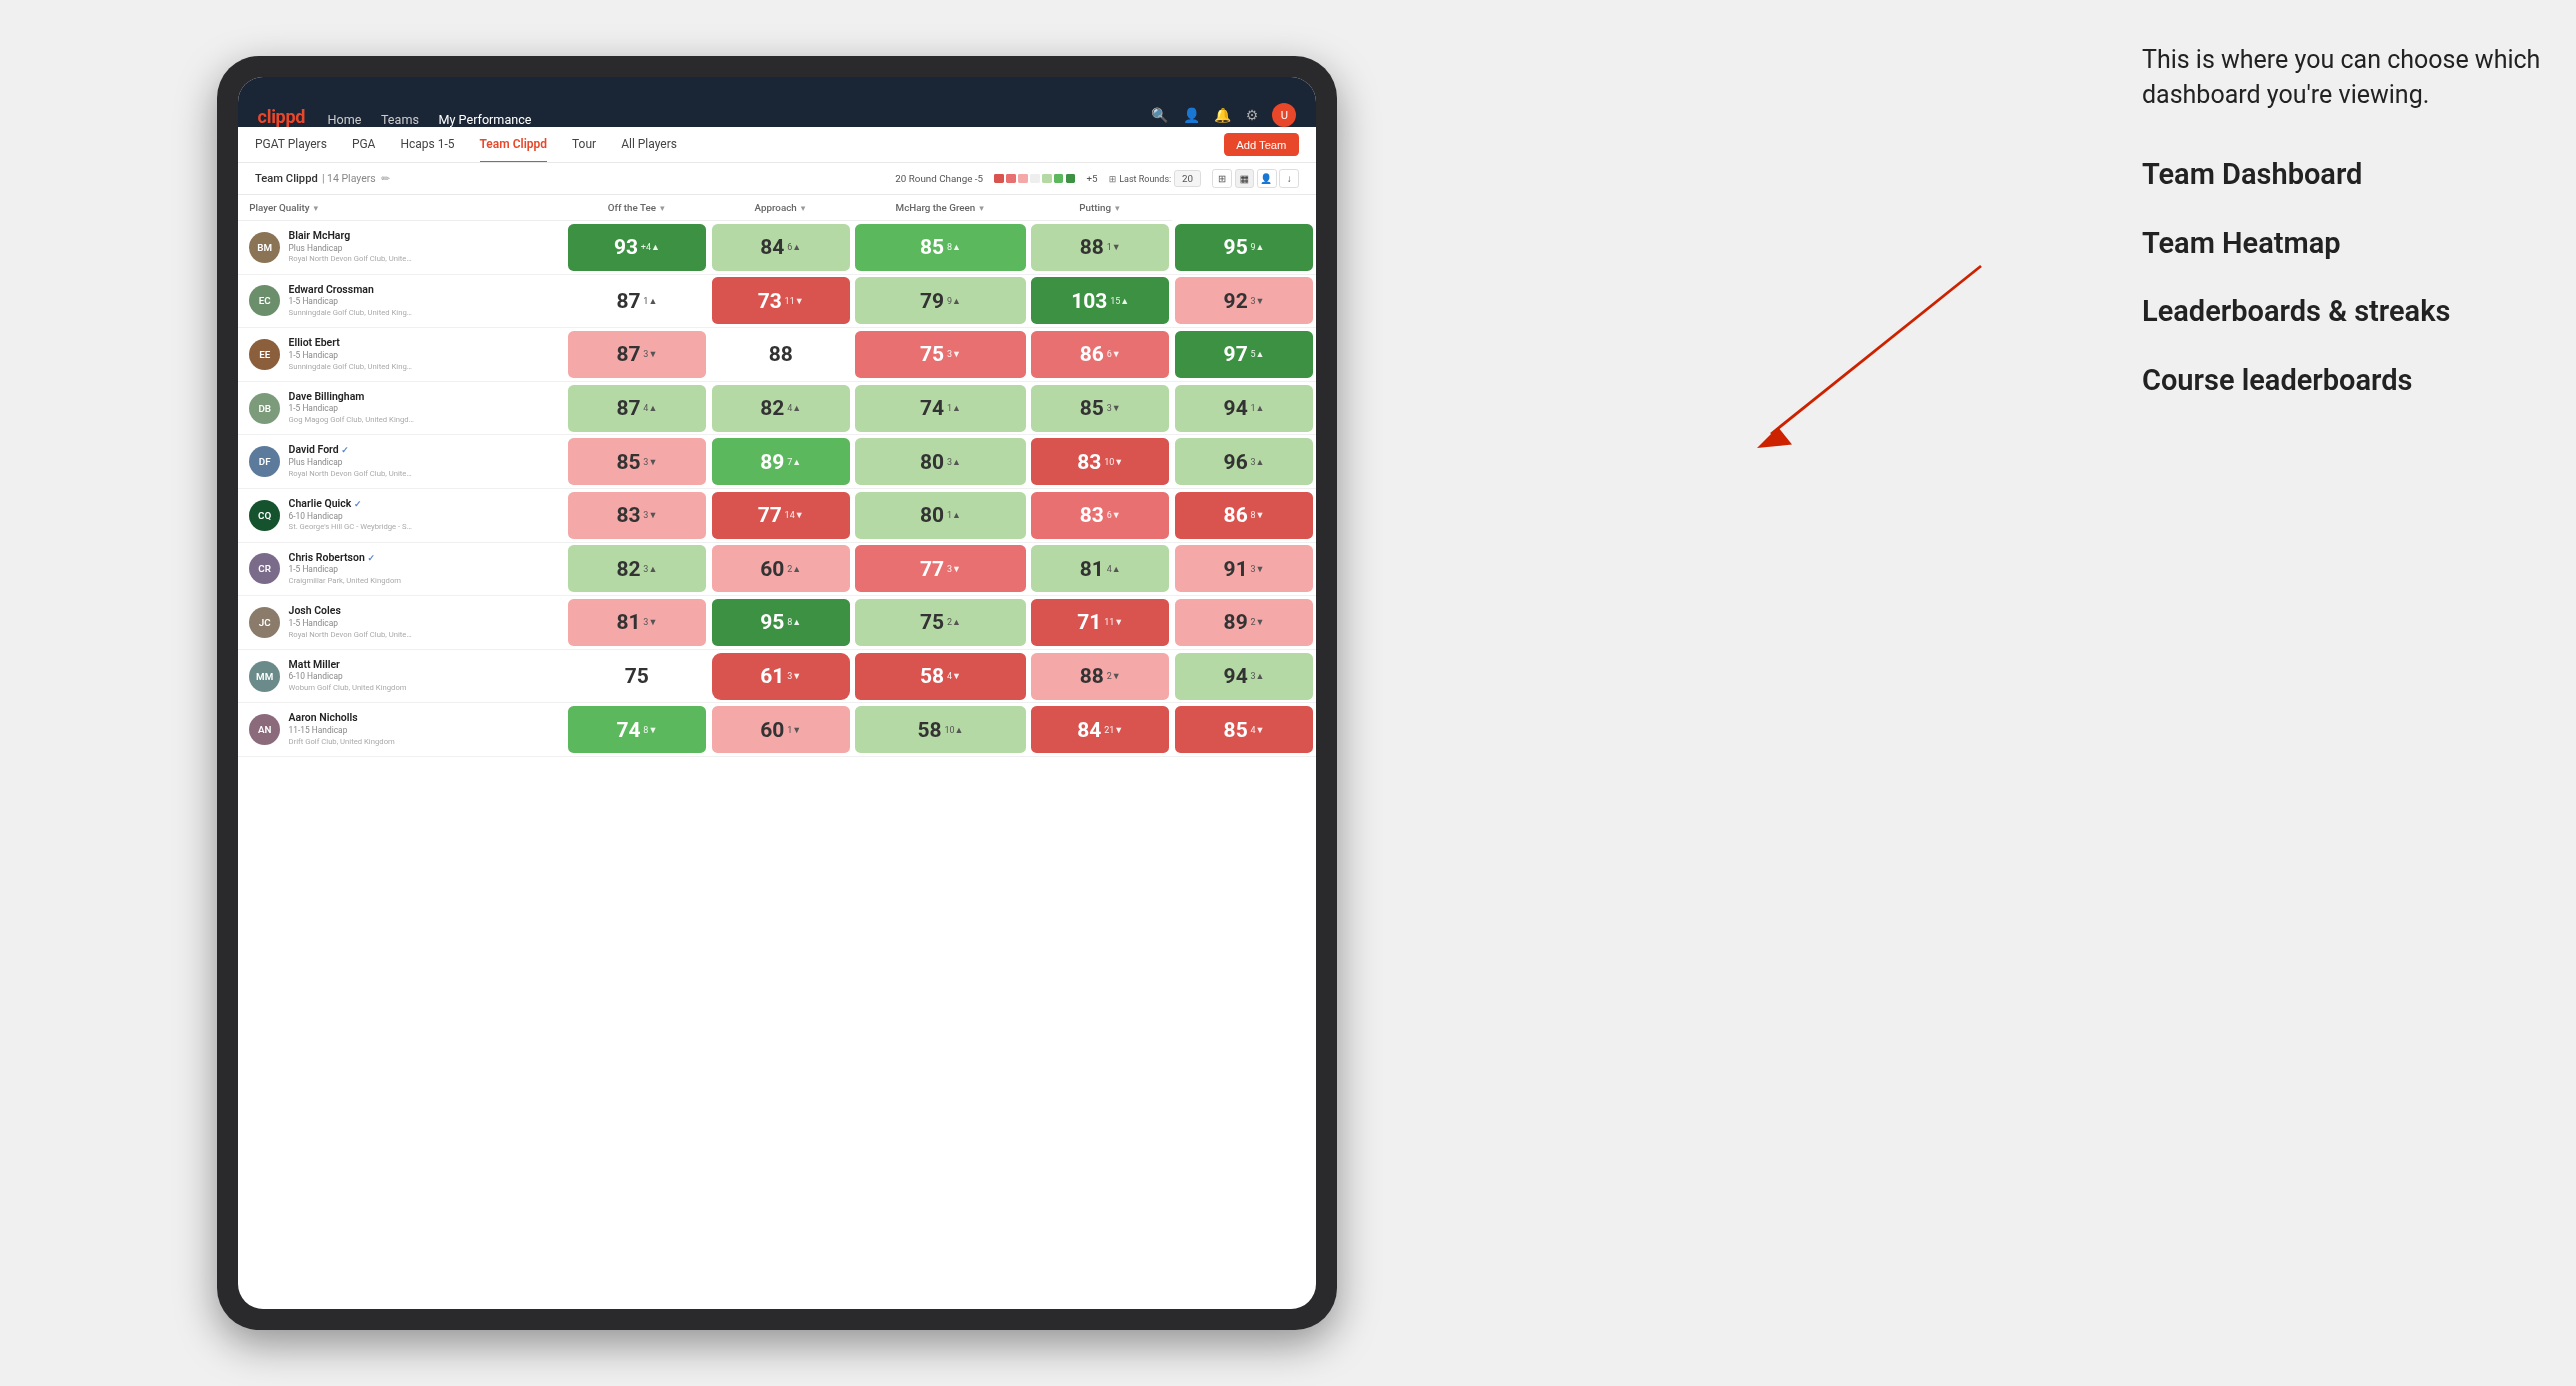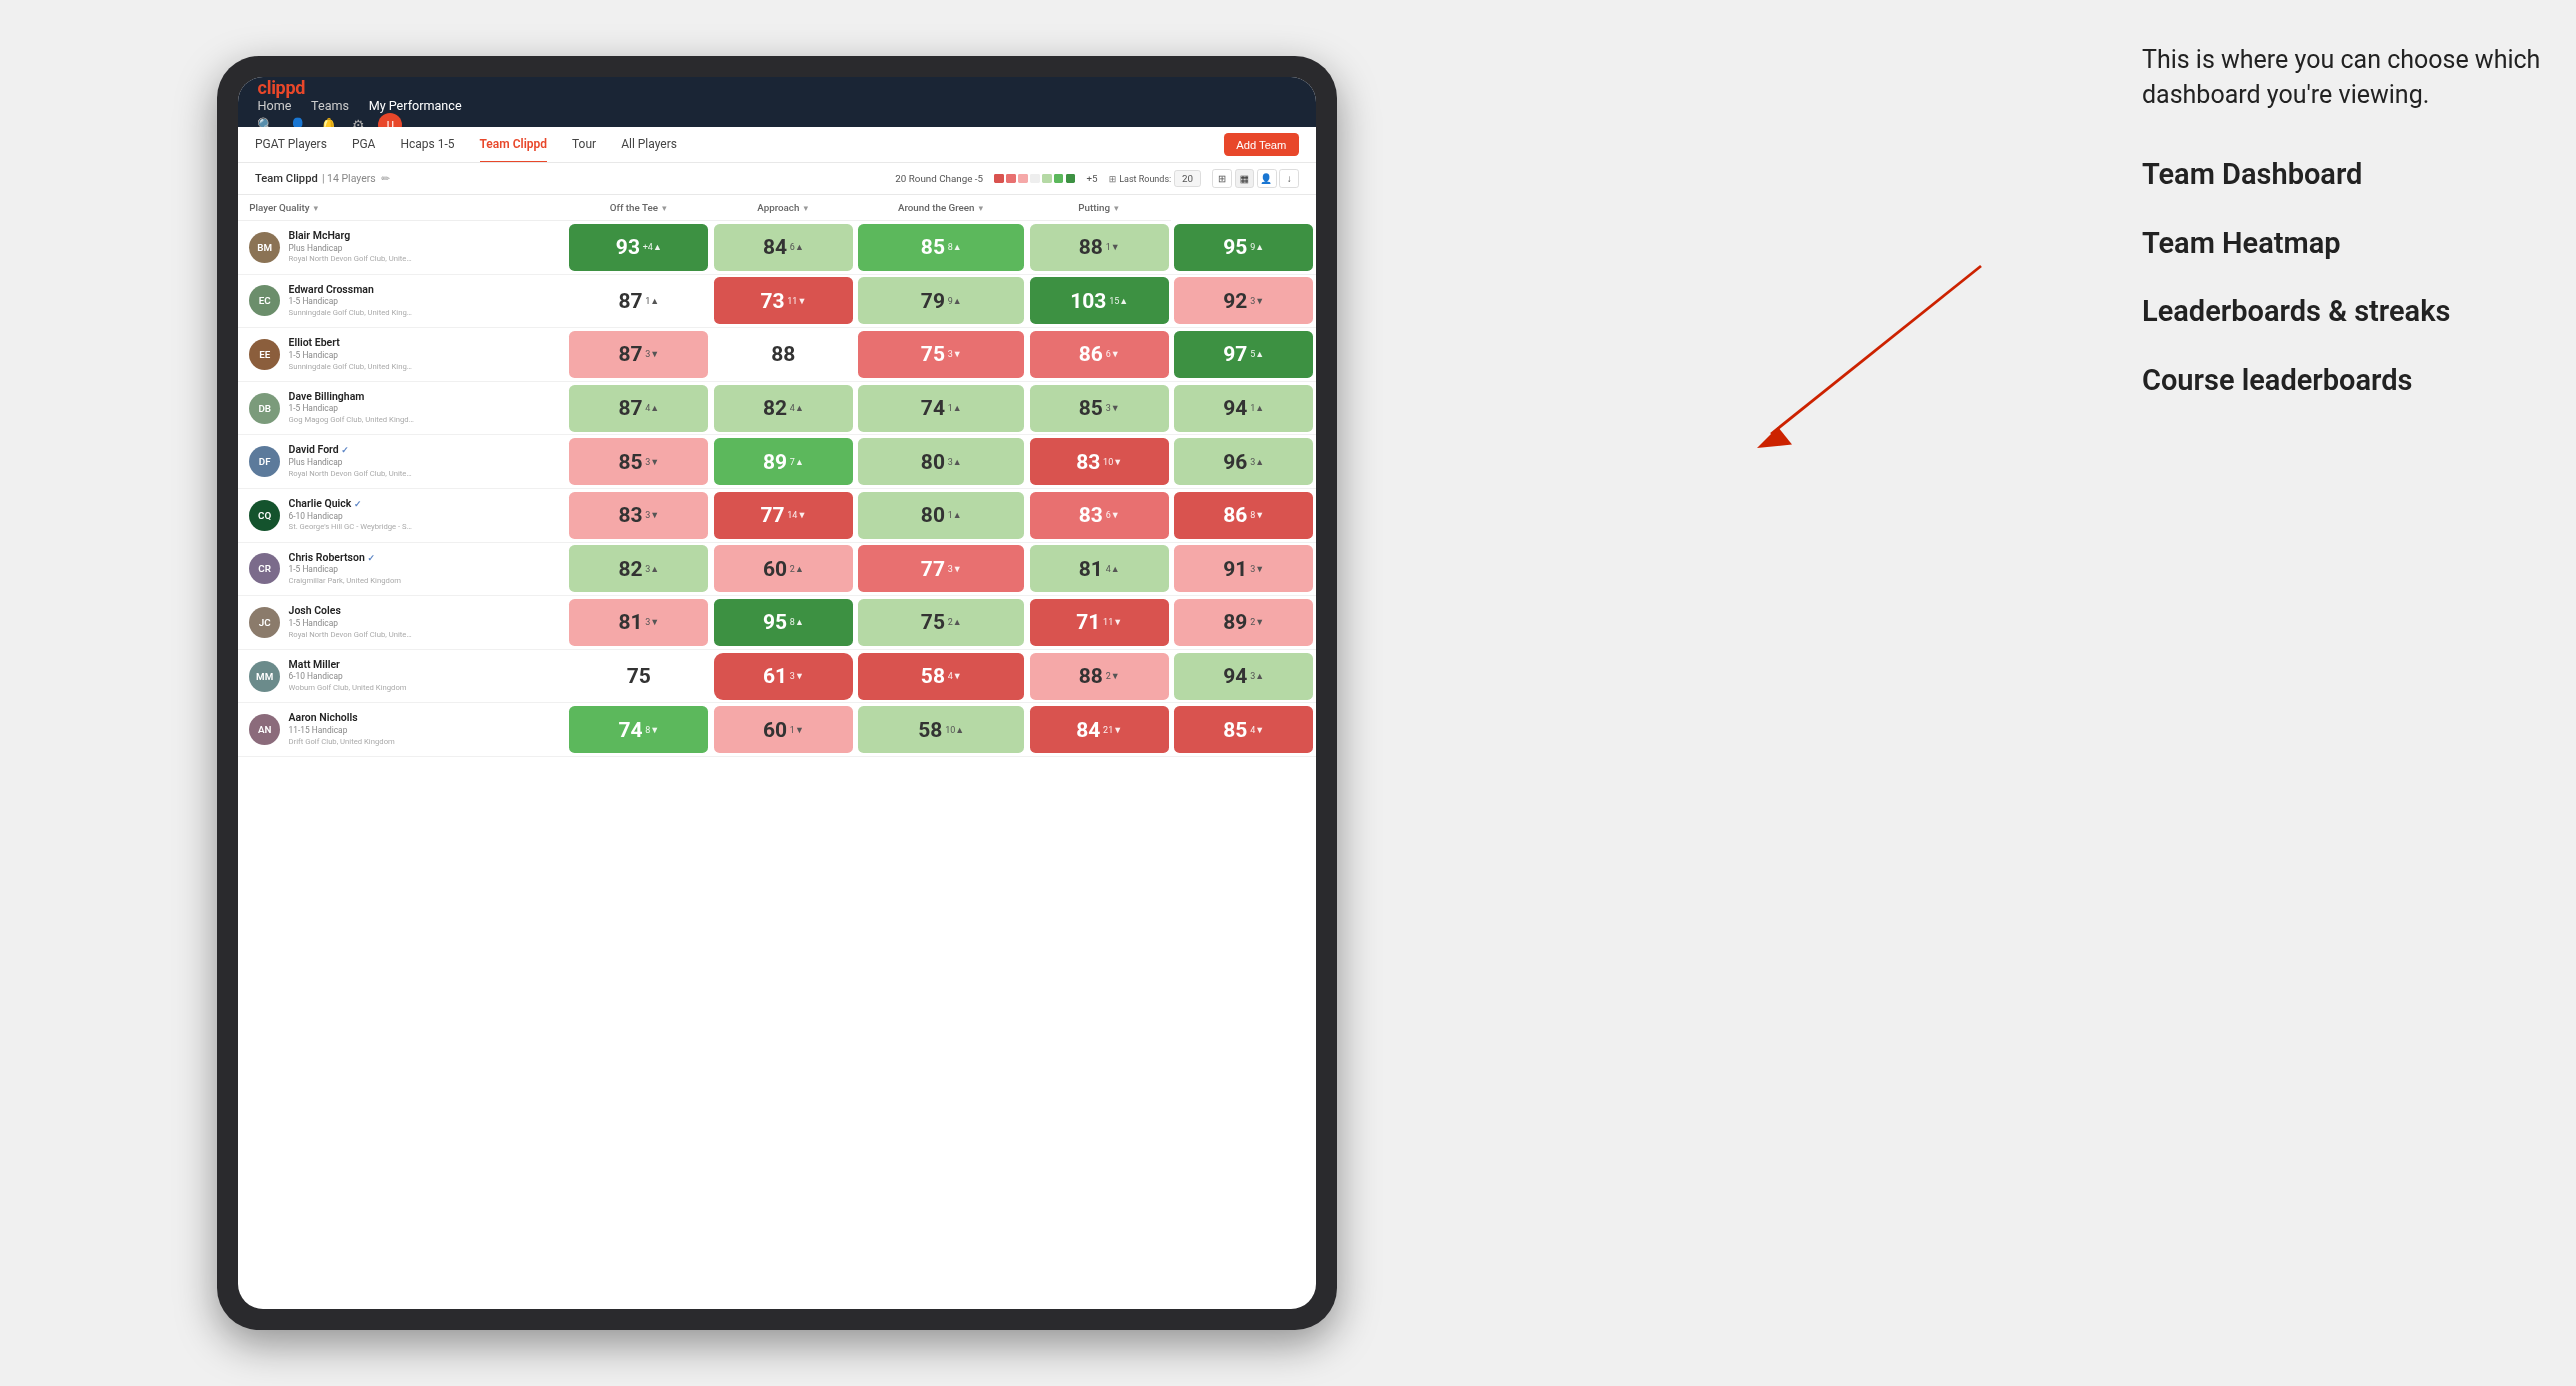--- a/index.html
+++ b/index.html
@@ -56,24 +56,23 @@
       overflow: hidden;
       display: flex;
       flex-direction: column;
     }
 
     
     .top-nav {
       background: #1a2535;
       height: 50px;
       display: flex;
-      align-items: flex-start;
+      align-items: flex-end;
       padding: 0 19.6px;
       flex-shrink: 0;
-      flex-direction: column;
     }
     .nav-logo {
       color: #e8472a;
       font-size: 18px;
       font-weight: 700;
       margin-right: 22.4px;
       letter-spacing: -0.3px;
     }
     .nav-items {
       display: flex;
@@ -402,21 +401,21 @@
             <th class="player-col">
               <span>Player Quality</span> <span class="col-arrow">▼</span>
             </th>
             <th>
               <span>Off the Tee</span> <span class="col-arrow">▼</span>
             </th>
             <th>
               <span>Approach</span> <span class="col-arrow">▼</span>
             </th>
             <th>
-              <span>Around the Green</span> <span class="col-arrow">▼</span>
+              <span>McHarg the Green</span> <span class="col-arrow">▼</span>
             </th>
             <th>
               <span>Putting</span> <span class="col-arrow">▼</span>
             </th>
           </tr>
         </thead>
         <tbody id="table-body">
         <tr>
               <td style="padding: 0px;">
     <div class="player-cell">

